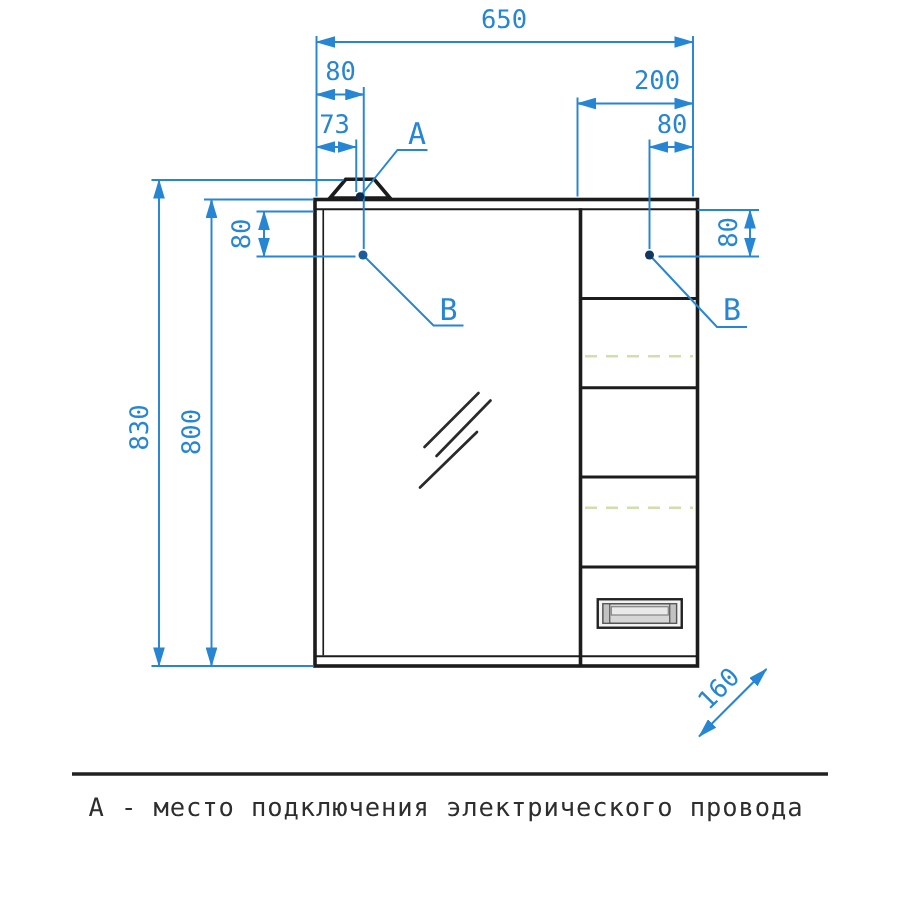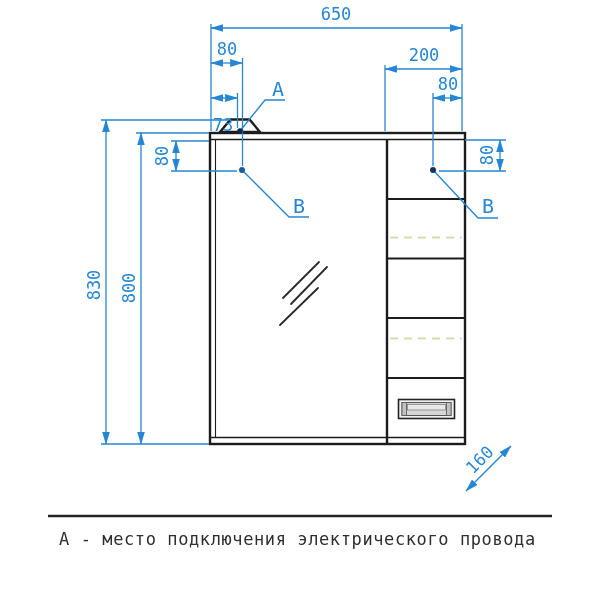--- a/index.html
+++ b/index.html
@@ -109,22 +109,22 @@
       <circle cx="240" cy="131" r="2.8" fill="#0e2a4a"></circle>
       <circle cx="242" cy="170" r="3" fill="#1c5c9c"></circle>
       <circle cx="433" cy="170" r="3" fill="#12365e"></circle>
     </g>
 
     <line x1="48" y1="516" x2="552" y2="516" stroke="#222222" stroke-width="2.4"></line>
   </svg>
 
   <div class="dim" style="left:336px;top:14px;">650</div>
   <div class="dim" style="left:227px;top:49px;">80</div>
-  <div class="dim" style="left:223px;top:84px;margin-top:41px;">73</div>
-  <div class="dim" style="left:424px;top:55px;">200</div>
+  <div class="dim" style="left:223px;top:84px;">73</div>
+  <div class="dim" style="left:438px;top:55px;">200</div>
   <div class="dim" style="left:448px;top:84px;">80</div>
   <div class="dim rot90" style="left:94px;top:285px;">830</div>
   <div class="dim rot90" style="left:129px;top:288px;">800</div>
   <div class="dim rot90" style="left:162px;top:156px;">80</div>
   <div class="dim rot90" style="left:487px;top:155px;">80</div>
   <div class="dim rot45" style="left:480px;top:460px;">160</div>
 
   <div class="plabel" style="left:278px;top:89px;">А</div>
   <div class="plabel" style="left:299px;top:206px;">В</div>
   <div class="plabel" style="left:488px;top:206px;">В</div>

